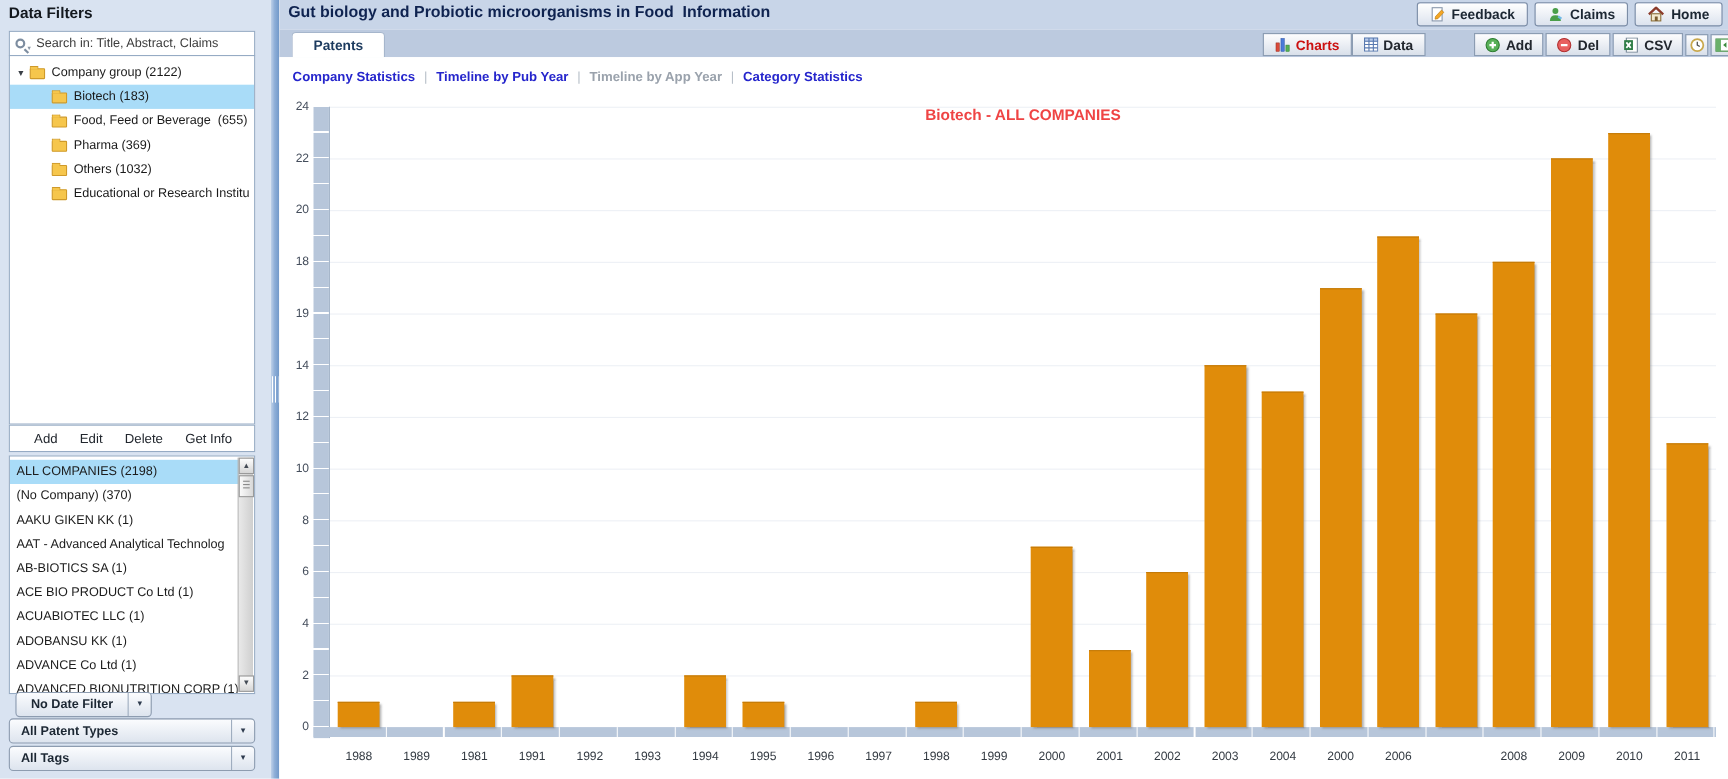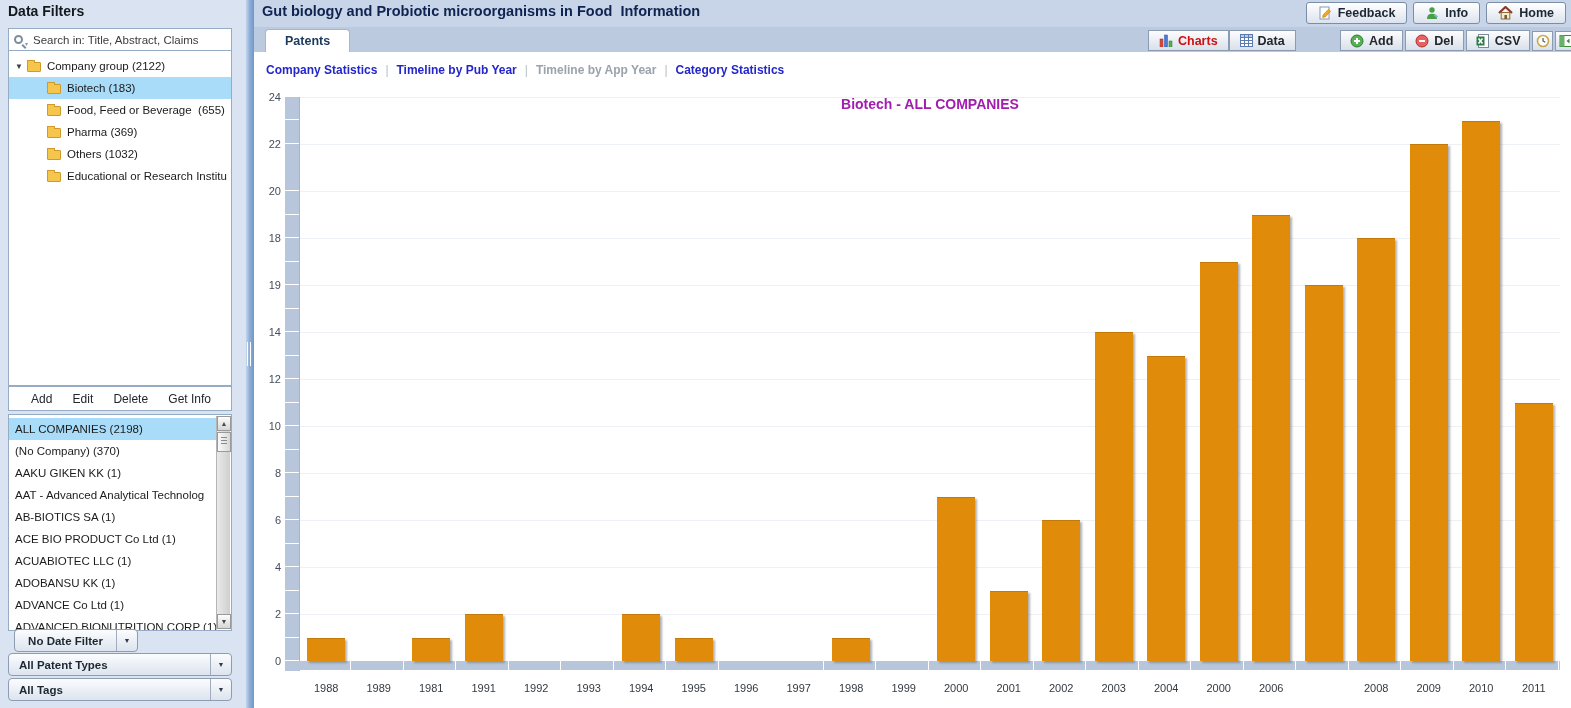--- a/index.html
+++ b/index.html
@@ -64,21 +64,21 @@
   .ibtn { width:21px; height:20px; border:1px solid #8b9cb2; background:linear-gradient(#fdfdfe,#d9e0ea); display:flex; align-items:center; justify-content:center; }
 
   .content { position:absolute; left:0; top:52px; width:1317px; height:656px; background:#fff; }
   .subnav { position:absolute; left:12px; top:11px; font-size:12px; font-weight:bold; }
   .subnav-link { color:#2525cc; }
   .subnav-disabled { color:#9aa2ac; }
   .subnav-sep { color:#b7bfc8; font-weight:normal; margin:0 8px; }
 
   
   .chart { position:absolute; left:0; top:0; width:1317px; height:656px; }
-  .chart-title { position:absolute; left:46px; top:44px; width:1260px; text-align:center; font-size:14px; font-weight:bold; color:#a21caf; }
+  .chart-title { position:absolute; left:46px; top:44px; width:1260px; text-align:center; font-size:14px; font-weight:bold; color:#ef4444; }
   .gridline { position:absolute; left:46px; width:1260px; height:1px; background:#edf0f5; }
   .ylabel { position:absolute; left:0; width:27px; text-align:right; font-size:11px; color:#454e5c; }
   .yaxis-bar { position:absolute; left:31px; top:45px; width:15px; height:574px;
     background:repeating-linear-gradient(to bottom,#b7c6da 0 22.5px,#ffffff 22.5px 23.5px); border-right:1px solid #a6b6ca; }
   .xaxis-bar { position:absolute; left:31px; top:609px; width:1275px; height:9px; background:#b7c6da;
     background-image:repeating-linear-gradient(to right,transparent 0 51.5px,#ffffff 51.5px 52.5px); background-position:14px 0; }
   .bar { position:absolute; width:38px; background:#e08c0a; border-top:1px solid #c47a08; box-shadow:2px 2px 2px rgba(110,110,110,0.55); }
   .xlabel { position:absolute; top:630px; width:53px; text-align:center; font-size:11px; color:#333a42; }
 </style>
 </head>
@@ -180,21 +180,21 @@
               <path d="M5 9 L10.5 3.2 L12.6 5.2 L7.2 11 L4.6 11.4 Z" fill="#f5a623" stroke="#b97d14" stroke-width="0.6"></path>
             </svg>
           <span>Feedback</span>
         </div>
         <div class="hbtn">
           <svg width="14" height="14" viewBox="0 0 14 14">
               <circle cx="7" cy="4" r="2.7" fill="#4a9e4a"></circle>
               <path d="M2 13 Q2 7.8 7 7.8 Q12 7.8 12 13 Z" fill="#4a9e4a"></path>
               <path d="M9.5 9 L12.5 11" stroke="#6fb8e8" stroke-width="2"></path>
             </svg>
-          <span>Info</span>
+          <span>Claims</span>
         </div>
         <div class="hbtn">
           <svg width="15" height="14" viewBox="0 0 15 14">
               <path d="M1 7 L7.5 1 L14 7" stroke="#8b3a2a" stroke-width="2.2" fill="none"></path>
               <rect x="3.2" y="6.5" width="8.6" height="6.5" fill="#f3ead0" stroke="#8b6f3a"></rect>
               <rect x="6.4" y="9" width="2.6" height="4" fill="#7a5c2e"></rect>
             </svg>
           <span>Home</span>
         </div>
       </div>

